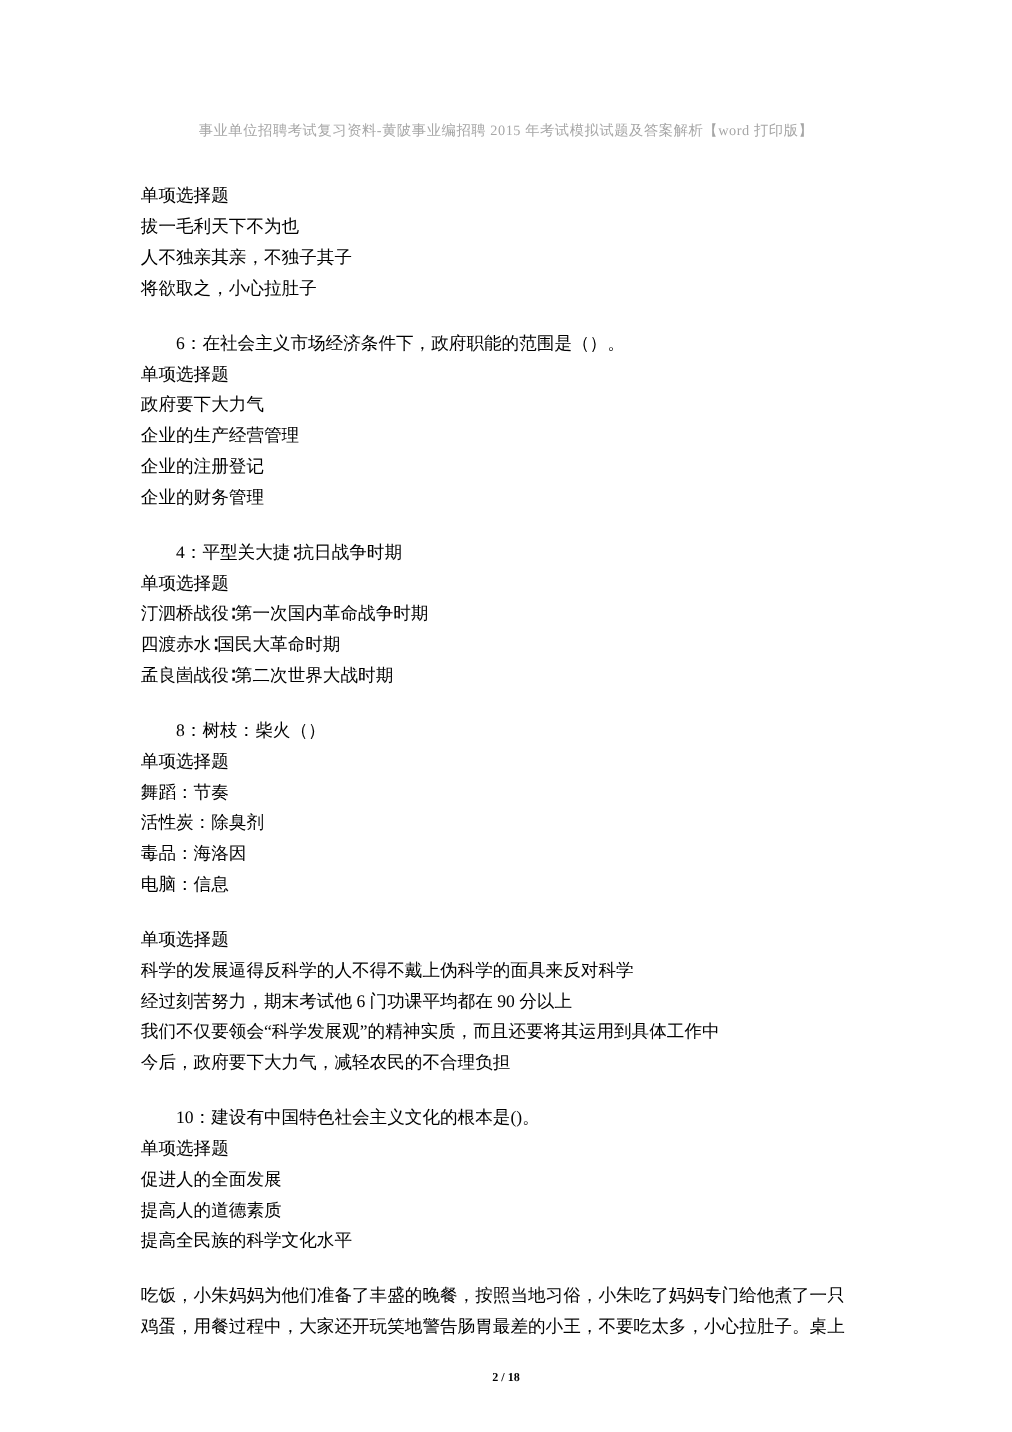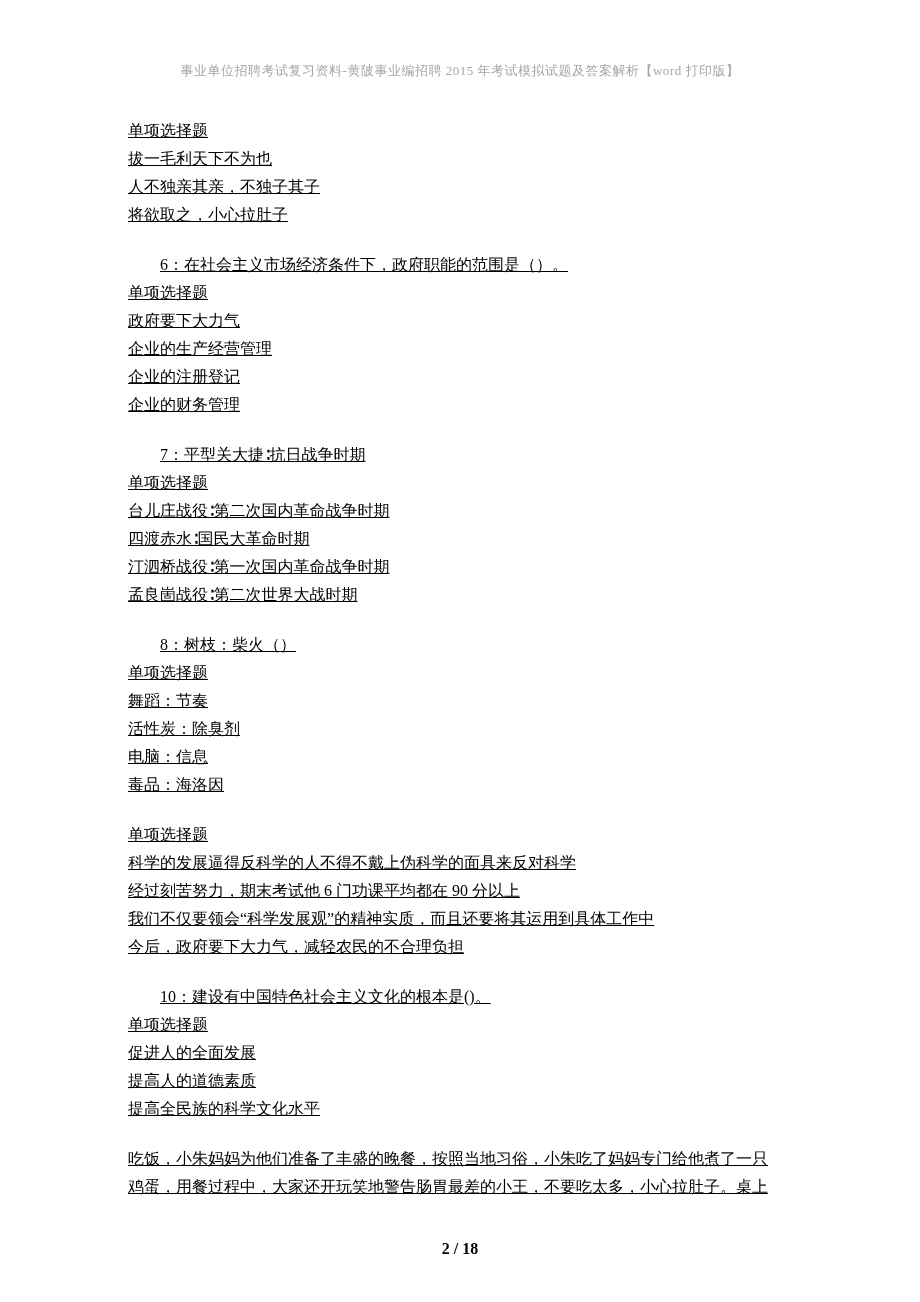--- a/index.html
+++ b/index.html
@@ -19,45 +19,45 @@
     line-height: 1.75;
     color: #000;
   }
   .header {
     text-align: center;
     font-size: 13px;
     color: #a6a6a6;
     font-family: "SimSun", "宋体", serif;
     margin-bottom: 34px;
     letter-spacing: 0.5px;
+    margin-top: 48px;
   }
   .question-block {
     margin-bottom: 22px;
-    text-decoration: underline;
   }
   .q-title {
     text-indent: 2em;
     margin-top: 13px;
   }
   .q-type {
     text-indent: 0;
   }
   .option {
     text-indent: 0;
   }
   .para {
     text-indent: 2em;
   }
   .page-number {
     position: absolute;
     bottom: 44px;
     left: 0;
     right: 0;
     text-align: center;
-    font-size: 16px;
+    font-size: 11px;
     font-family: "SimSun", "宋体", serif;
     font-weight: bold;
   }
 </style>
 </head>
 <body>
 
 <div class="page">
   <div class="header">事业单位招聘考试复习资料-黄陂事业编招聘 2015 年考试模拟试题及答案解析【word 打印版】</div>
   <div id="content">
@@ -69,34 +69,33 @@
       </div>
       <div class="question-block">
         <div class="q-title">6：在社会主义市场经济条件下，政府职能的范围是（）。</div>
         <div class="q-type">单项选择题</div>
         <div class="option">政府要下大力气</div>
         <div class="option">企业的生产经营管理</div>
         <div class="option">企业的注册登记</div>
         <div class="option">企业的财务管理</div>
       </div>
       <div class="question-block">
-        <div class="q-title">7：平型关大捷∶抗日战争时期</div>
+        <div class="q-title">4：平型关大捷∶抗日战争时期</div>
         <div class="q-type">单项选择题</div>
-        <div class="option">台儿庄战役∶第二次国内革命战争时期</div>
+        <div class="option">汀泗桥战役∶第一次国内革命战争时期</div>
         <div class="option">四渡赤水∶国民大革命时期</div>
-        <div class="option">汀泗桥战役∶第一次国内革命战争时期</div>
         <div class="option">孟良崮战役∶第二次世界大战时期</div>
       </div>
       <div class="question-block">
         <div class="q-title">8：树枝：柴火（）</div>
         <div class="q-type">单项选择题</div>
         <div class="option">舞蹈：节奏</div>
         <div class="option">活性炭：除臭剂</div>
+        <div class="option">毒品：海洛因</div>
         <div class="option">电脑：信息</div>
-        <div class="option">毒品：海洛因</div>
       </div>
       <div class="question-block">
         <div class="q-type">单项选择题</div>
         <div class="option">科学的发展逼得反科学的人不得不戴上伪科学的面具来反对科学</div>
         <div class="option">经过刻苦努力，期末考试他 6 门功课平均都在 90 分以上</div>
         <div class="option">我们不仅要领会“科学发展观”的精神实质，而且还要将其运用到具体工作中</div>
         <div class="option">今后，政府要下大力气，减轻农民的不合理负担</div>
       </div>
       <div class="question-block">
         <div class="q-title">10：建设有中国特色社会主义文化的根本是()。</div>

